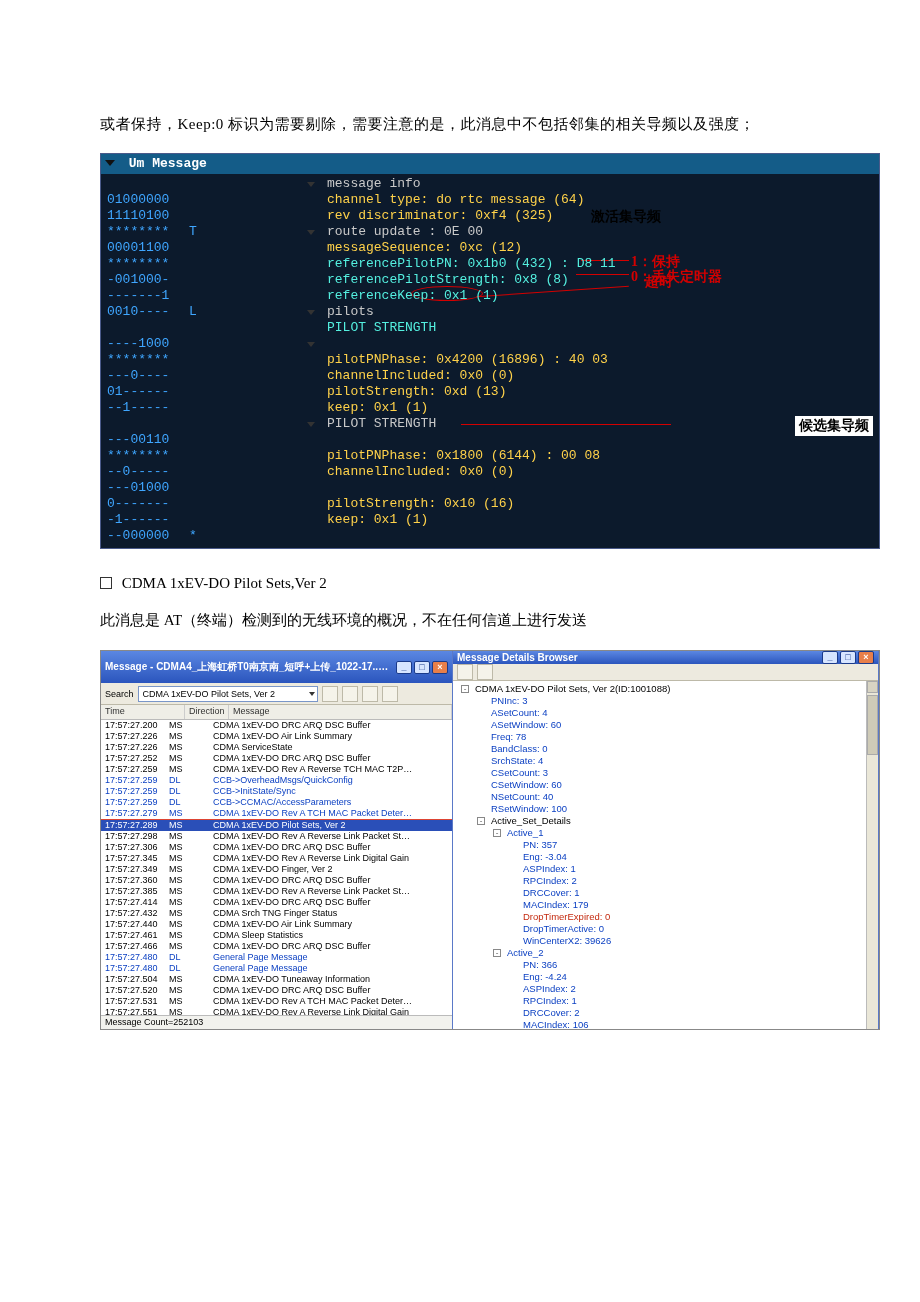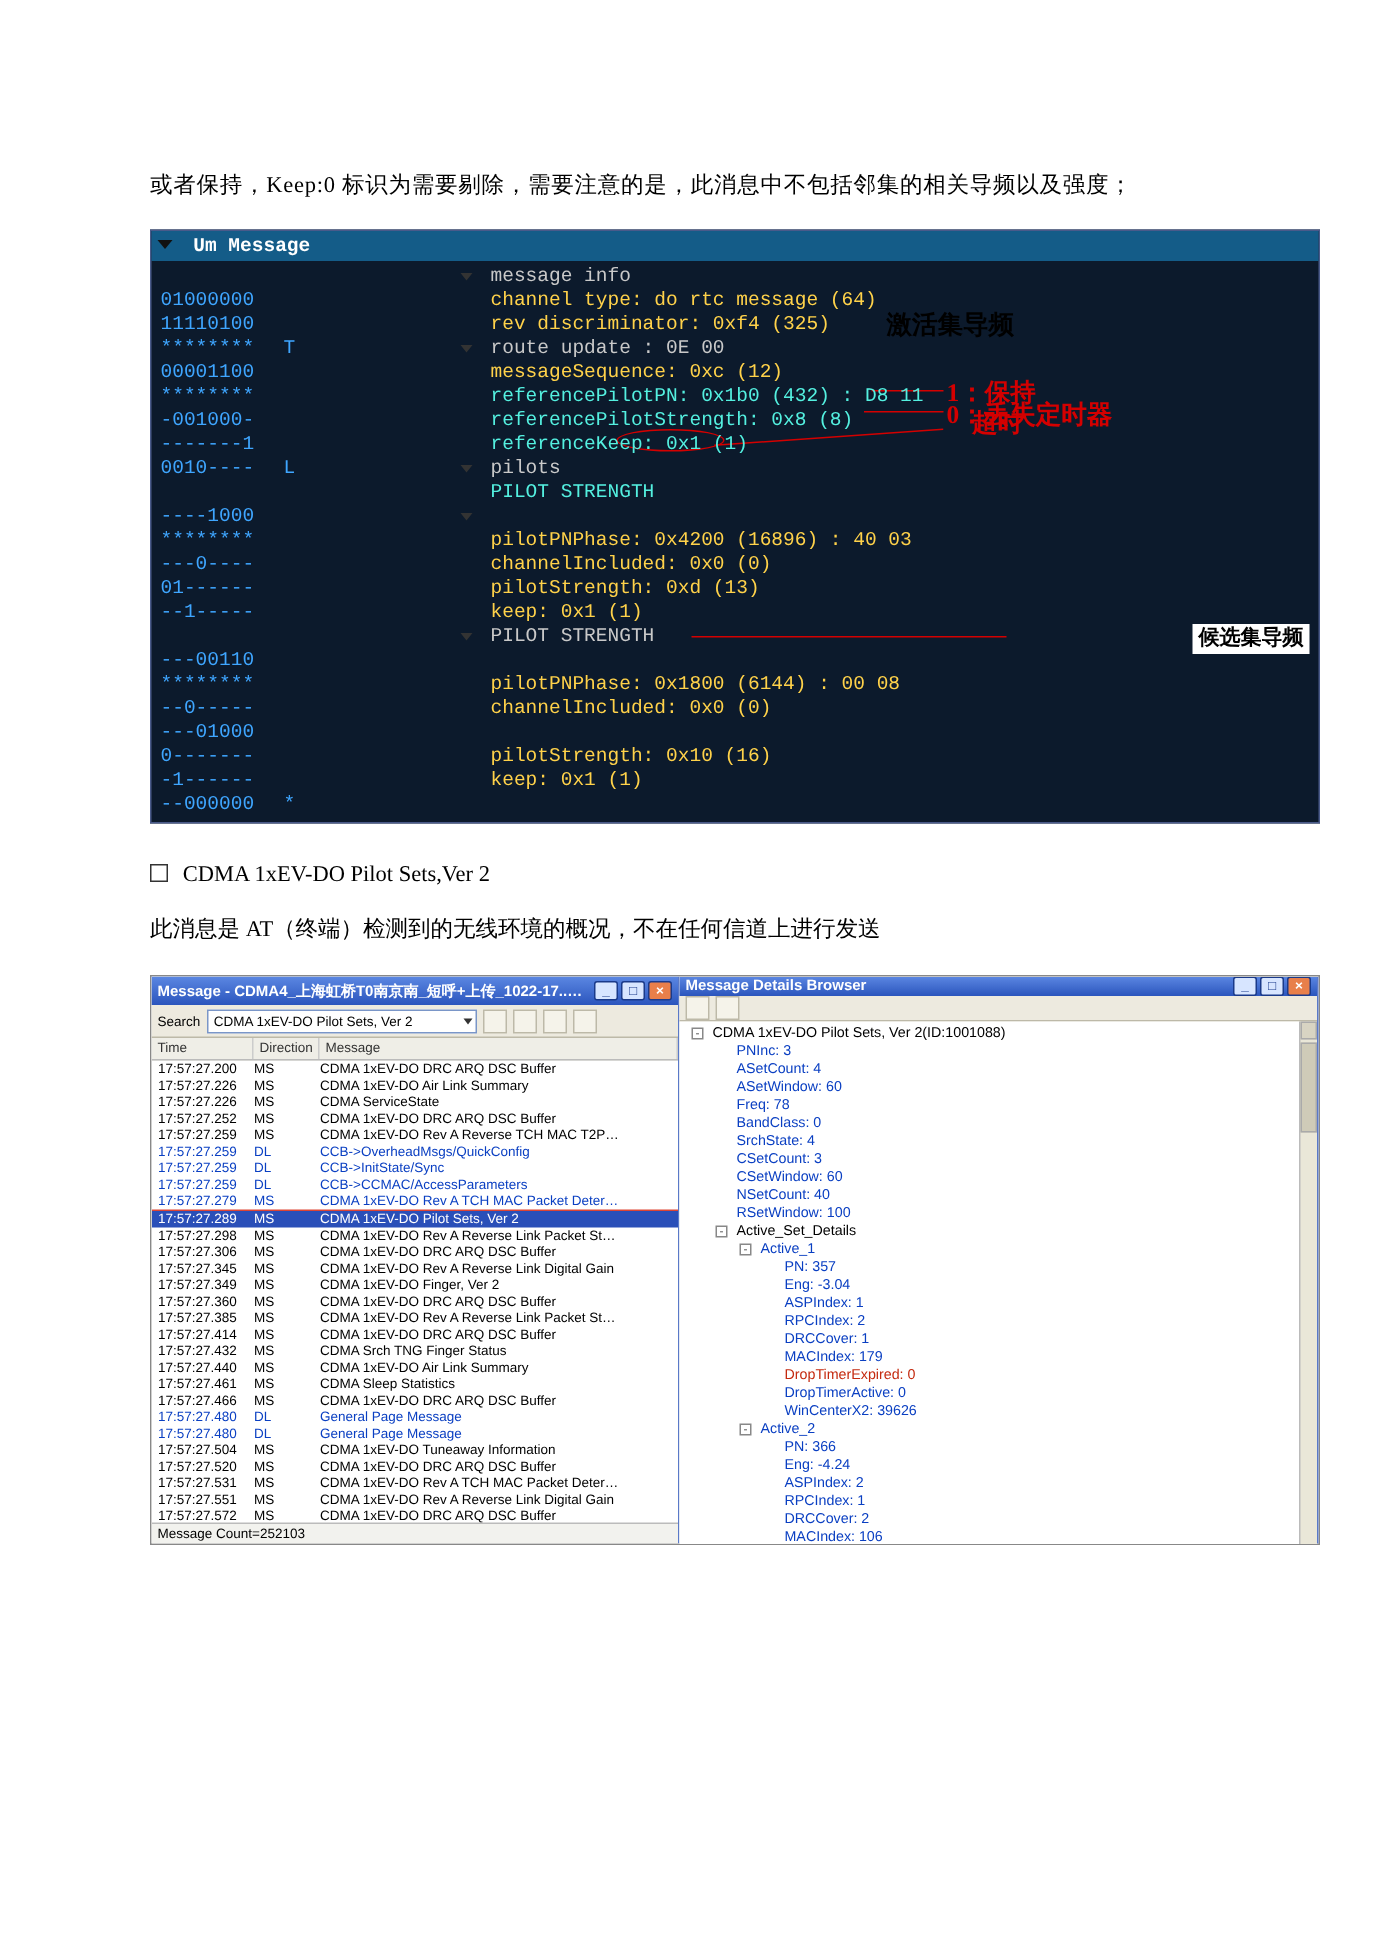--- a/index.html
+++ b/index.html
@@ -62,21 +62,21 @@
     border-top: 5px solid #333;
     position: absolute;
     left: 100px;
     top: 6px;
   }
   .overlay {
     position: absolute;
     font-family: "SimSun", "宋体", serif;
     font-weight: bold;
     color: #000;
-    font-size: 17px;
+    font-size: 14px;
     pointer-events: none;
   }
   .overlay.red { color: #d40000; }
   .ovbox {
     position: absolute;
     border: 1px solid #d40000;
     border-radius: 50% / 50%;
     pointer-events: none;
   }
   .ovline {
@@ -122,21 +122,21 @@
   }
   .win {
     display: flex;
     flex-direction: column;
     border-right: 1px solid #5a79c8;
     background: #f2f2ee;
   }
   .win.left { width: 352px; }
   .win.right { flex: 1; }
   .titlebar {
-    height: 19px;
+    height: 32px;
     background: linear-gradient(#5b87e2, #2b55bd);
     color: #fff;
     display: flex;
     align-items: center;
     padding: 0 4px;
     font-size: 10px;
     font-weight: bold;
   }
   .titlebar .spacer { flex: 1; }
   .winbtn {
@@ -189,21 +189,21 @@
 
   
   .thead {
     display: flex;
     height: 15px;
     background: #efeee7;
     border-bottom: 1px solid #bbb;
     color: #333;
   }
   .thead div { border-right: 1px solid #ccc; padding: 1px 4px; }
-  .c-time { width: 68px; }
+  .c-time { width: 84px; }
   .c-dir  { width: 44px; }
   .c-msg  { flex: 1; }
 
   .tbody { flex: 1; overflow-y: auto; background: #fff; }
   .row { display: flex; padding: 0 0; line-height: 11px; color: #000; }
   .row.blue { color: #0a3fc2; }
   .row .c-time { width: 68px; padding-left: 4px; }
   .row .c-dir  { width: 44px; }
   .row .c-msg  { flex: 1; white-space: nowrap; overflow: hidden; }
   .row.sep { border-bottom: 1px solid #d43; }

